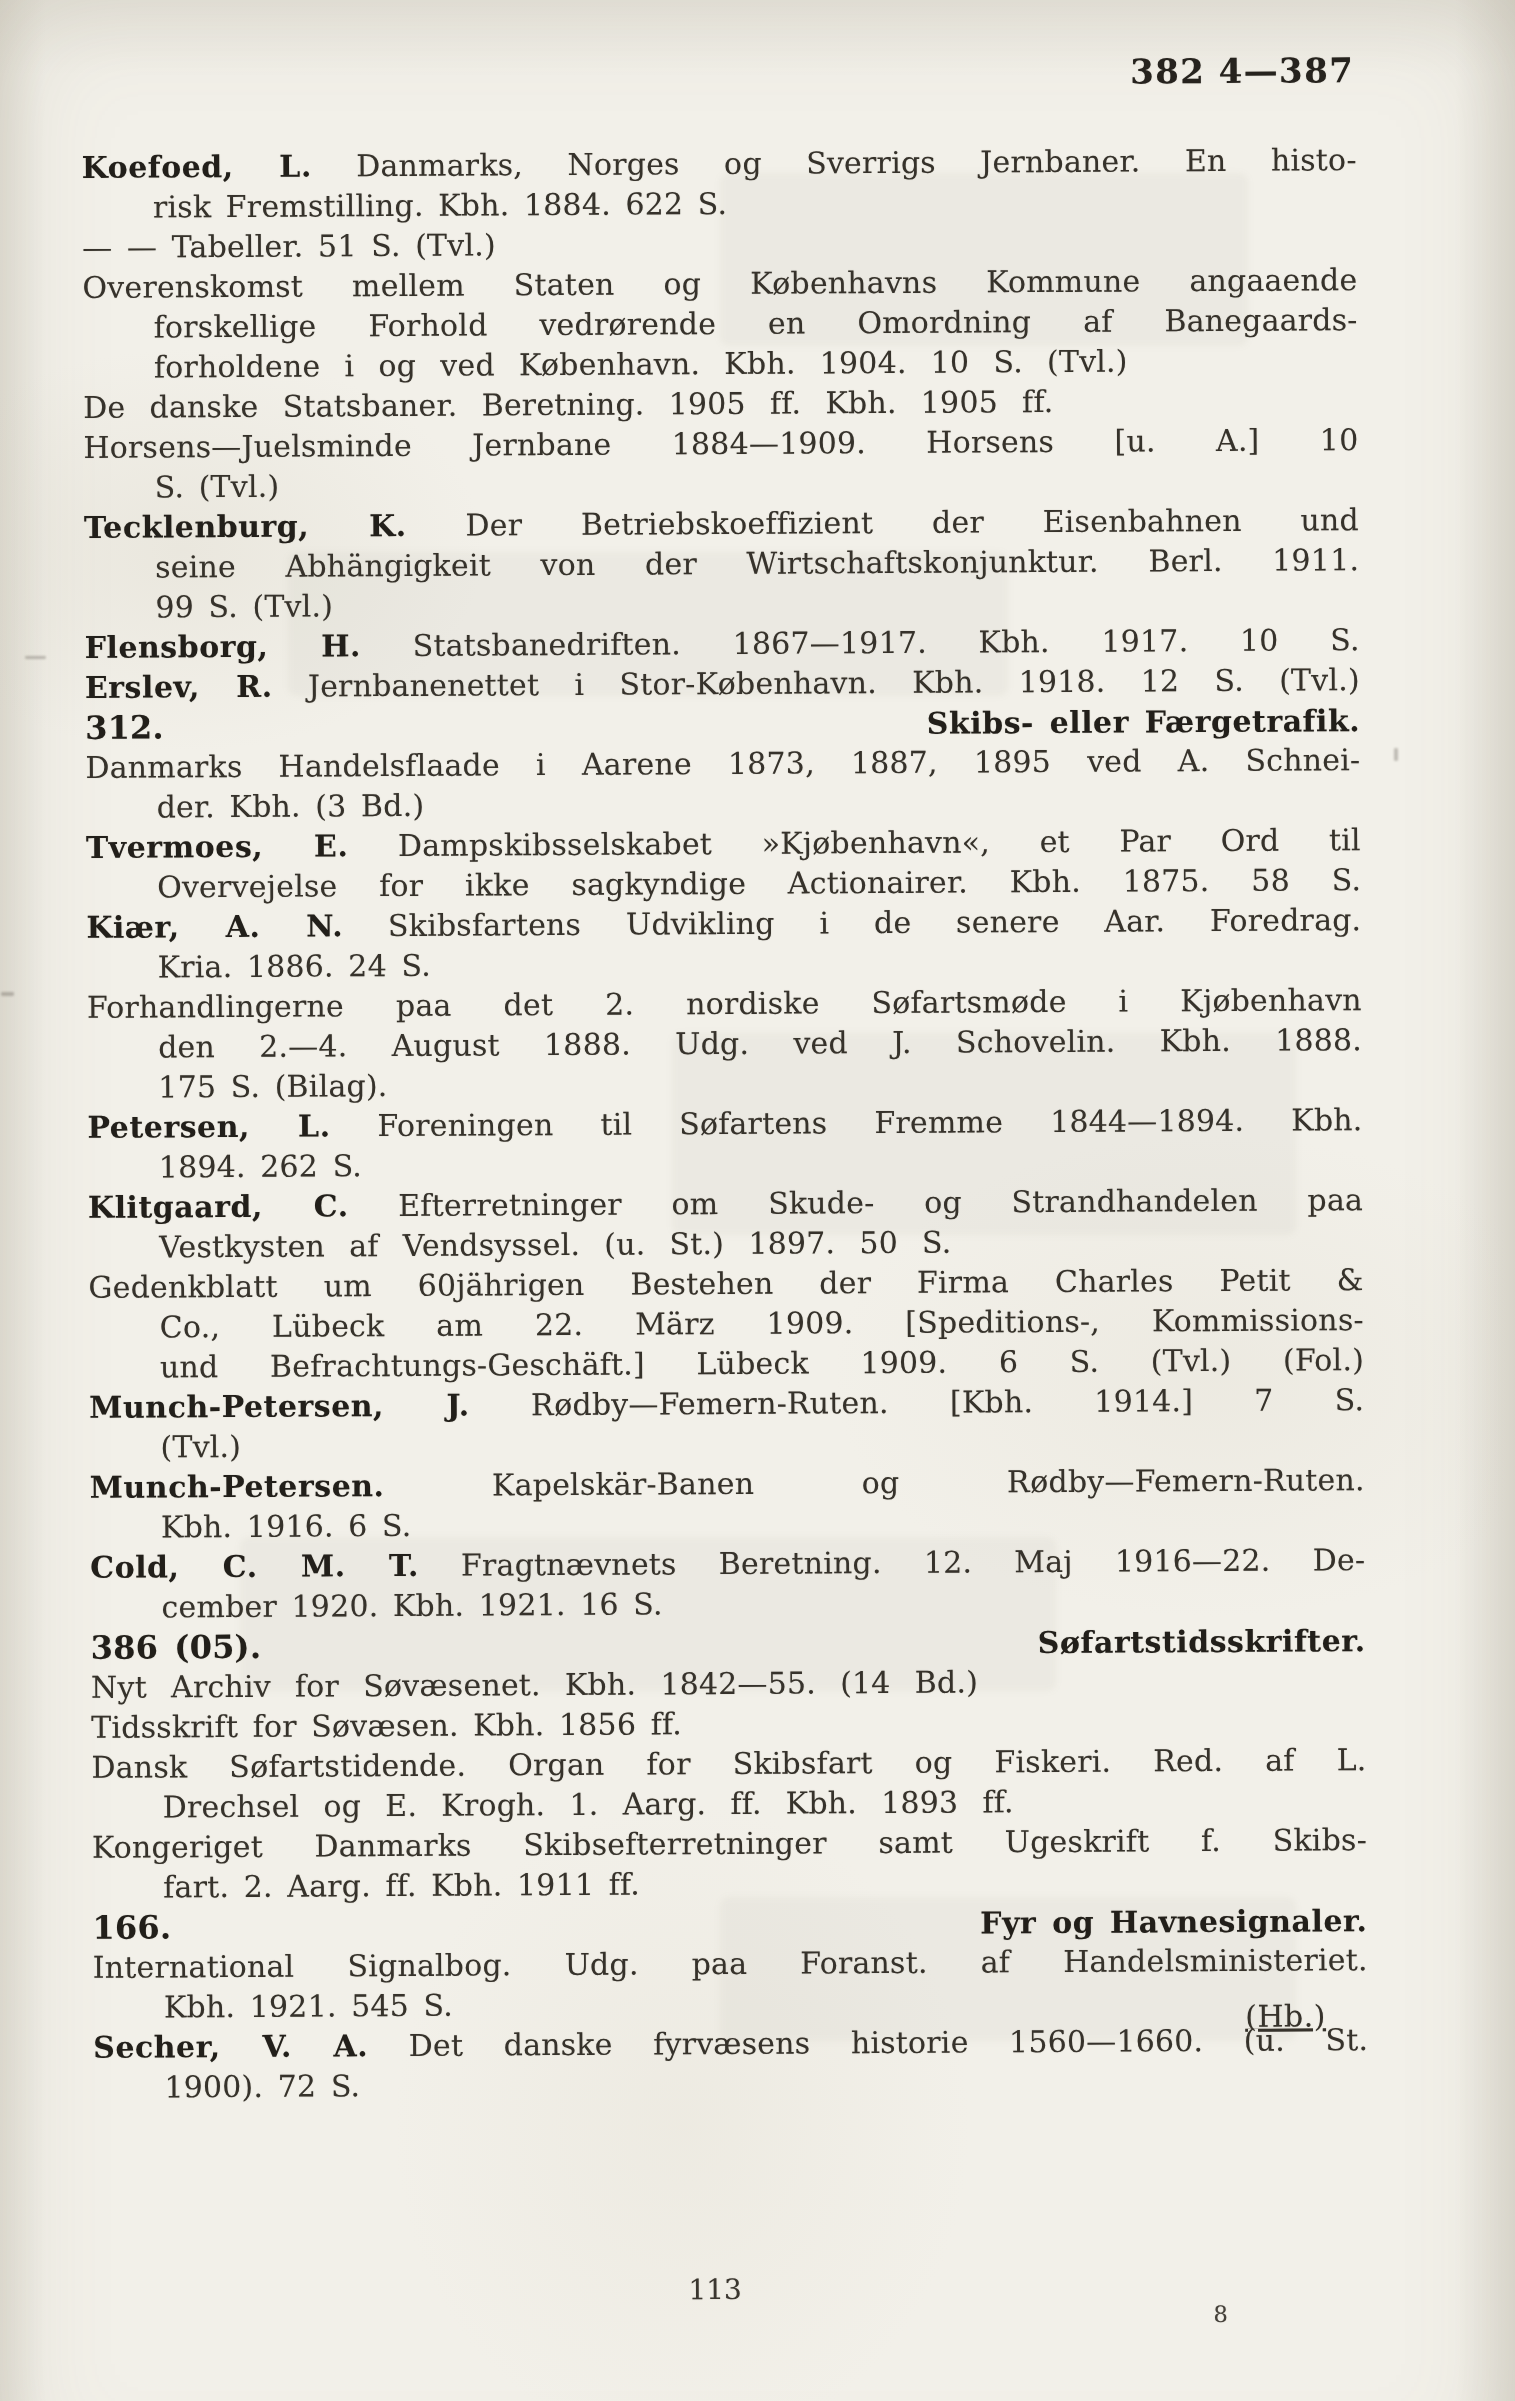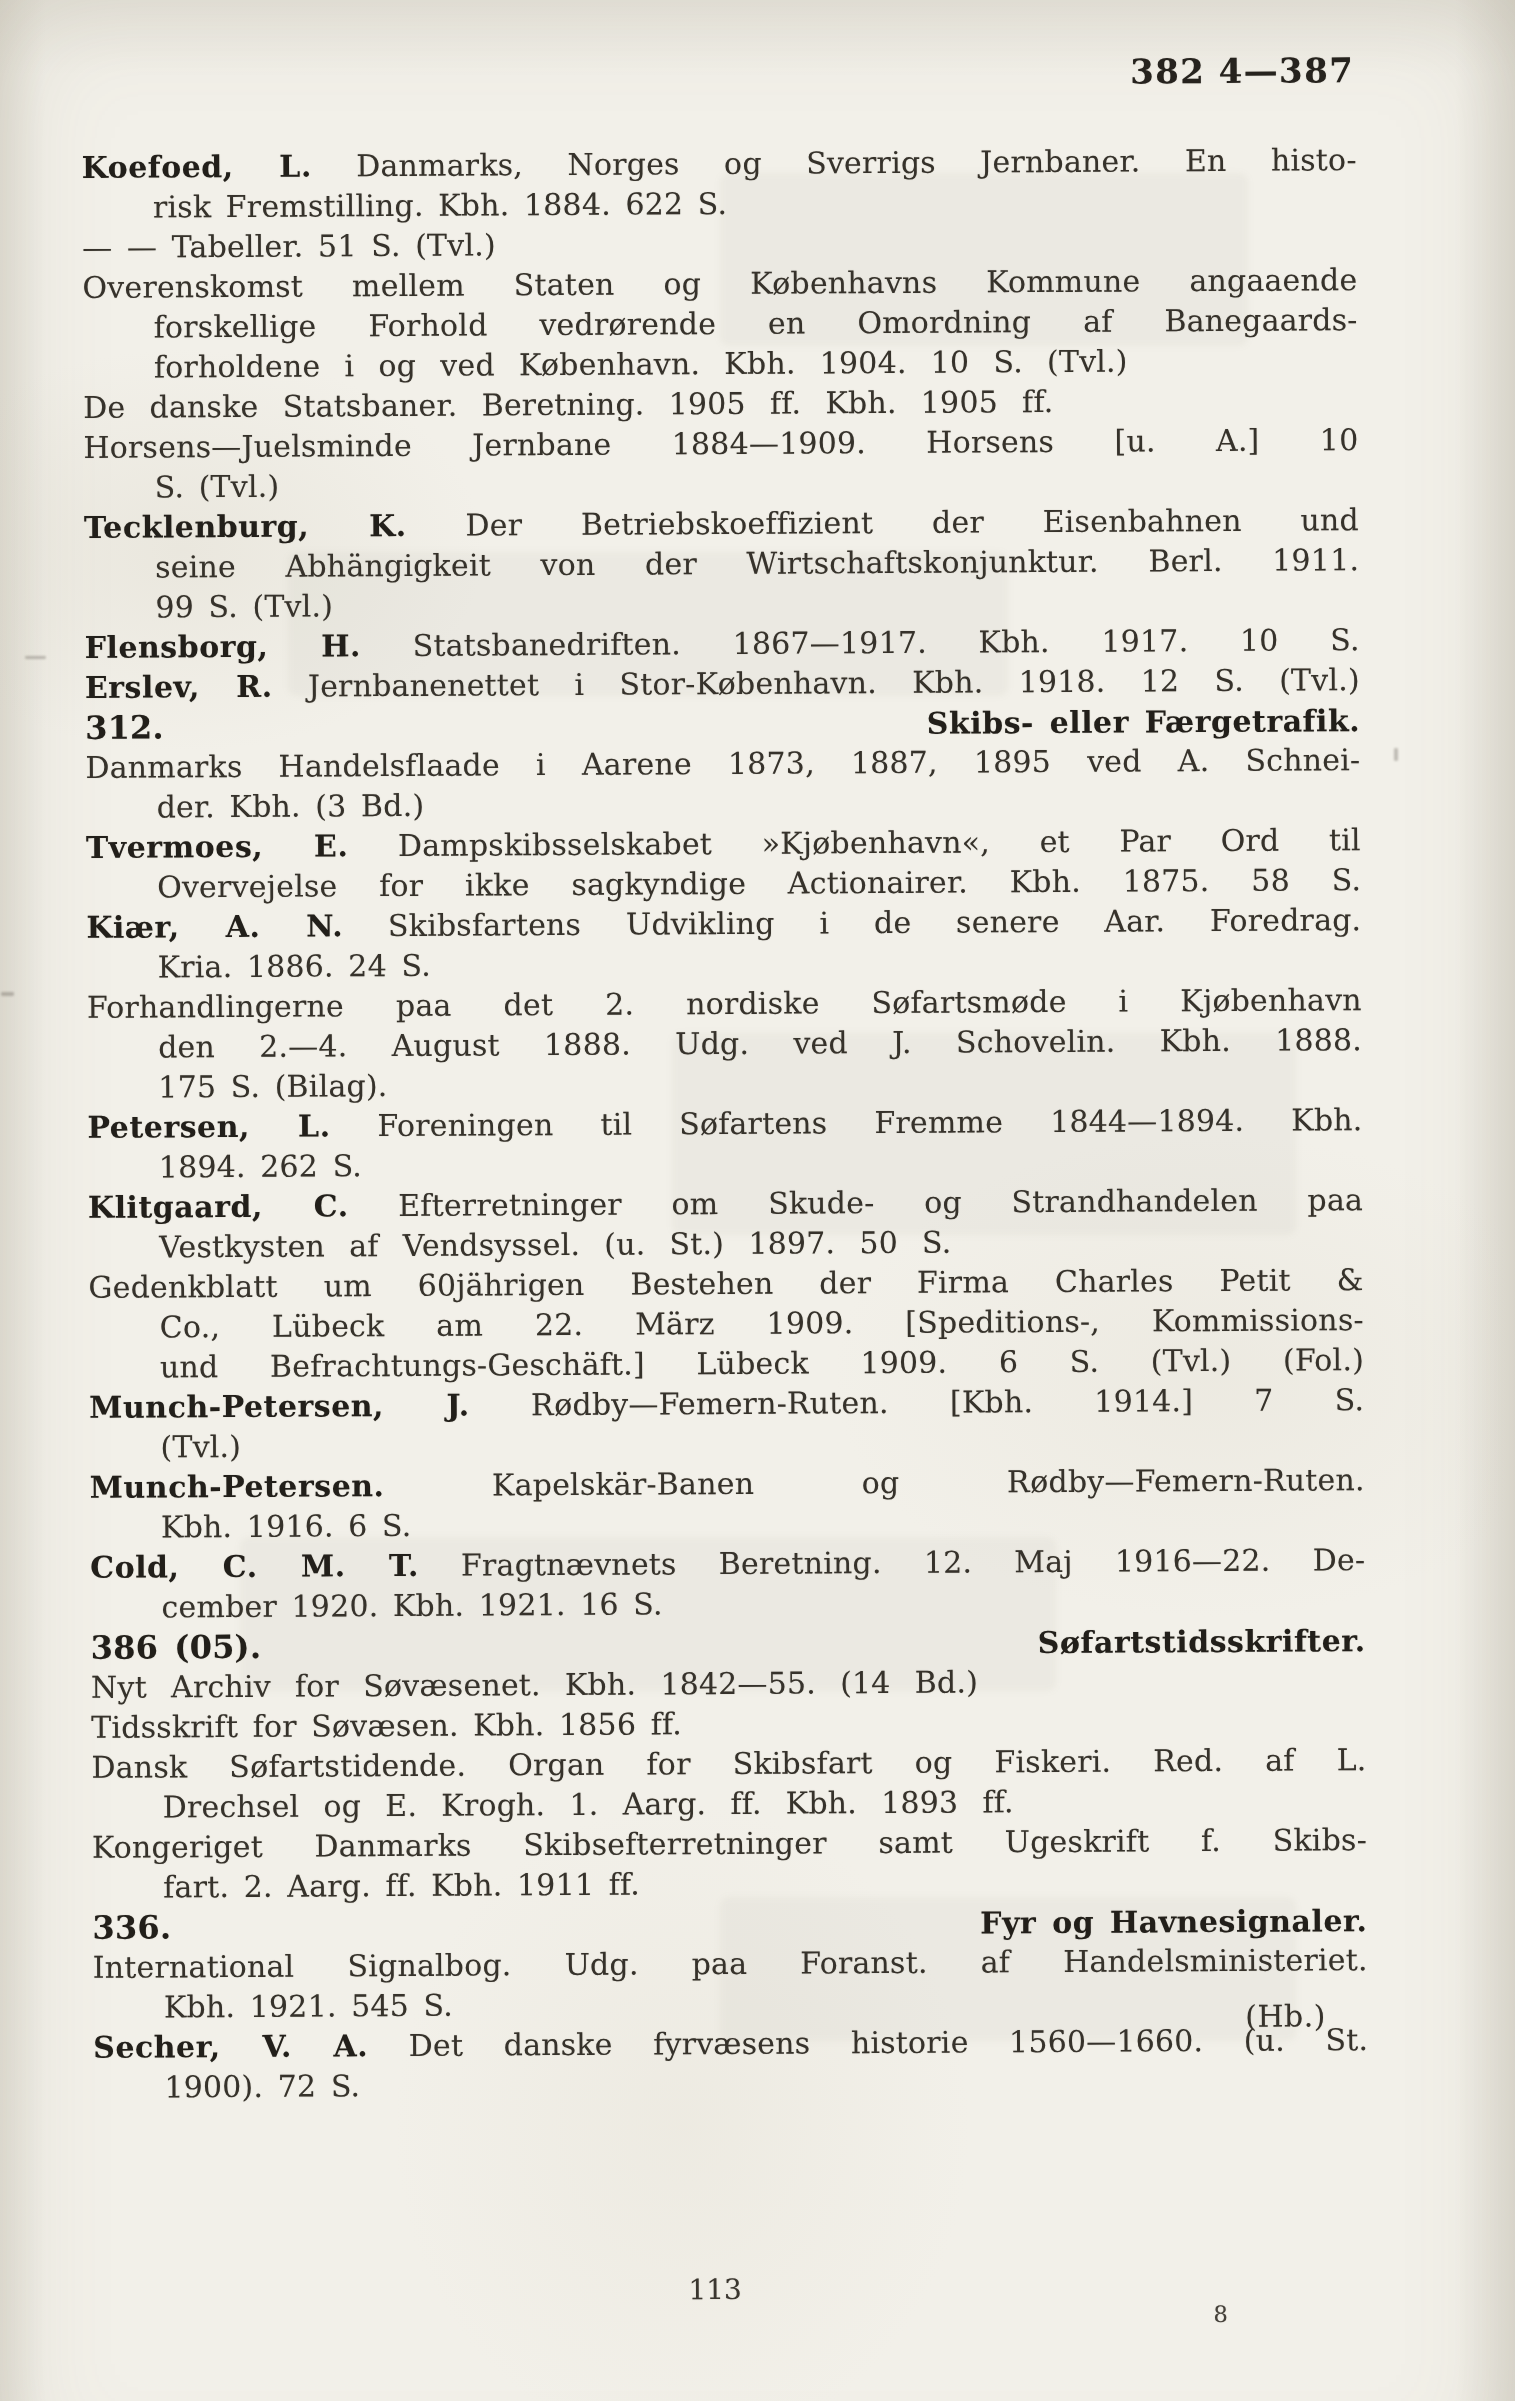--- a/index.html
+++ b/index.html
@@ -79,20 +79,21 @@
     font-weight: bold;
     color: #221f1a;
   }
   .sec-num { font-size: 32px; }
   .sec-title { font-size: 30px; letter-spacing: 0.5px; }
   .rnote {
     position: absolute;
     right: 42px;
     top: 16.3px;
     letter-spacing: 0.5px;
+    text-decoration: underline;
   }
   .footer {
     position: relative;
     margin-top: 169px;
     height: 86px;
   }
   .page-num {
     position: absolute;
     left: 0; right: 34px;
     text-align: center;
@@ -182,21 +183,21 @@
           <span class="sec-num">386 (05).</span>
           <span class="sec-title">Søfartstidsskrifter.</span>
         </div>
         <div class="line spread">Nyt Archiv for Søvæsenet. Kbh. 1842—55. (14 Bd.)</div>
         <div class="line">Tidsskrift for Søvæsen. Kbh. 1856 ff.</div>
         <div class="line fill">Dansk Søfartstidende. Organ for Skibsfart og Fiskeri. Red. af L.</div>
         <div class="line indent spread">Drechsel og E. Krogh. 1. Aarg. ff. Kbh. 1893 ff.</div>
         <div class="line fill">Kongeriget Danmarks Skibsefterretninger samt Ugeskrift f. Skibs-</div>
         <div class="line indent">fart. 2. Aarg. ff. Kbh. 1911 ff.</div>
         <div class="line section">
-          <span class="sec-num">336.</span>
+          <span class="sec-num">166.</span>
           <span class="sec-title">Fyr og Havnesignaler.</span>
         </div>
         <div class="line fill">International Signalbog. Udg. paa Foranst. af Handelsministeriet.</div>
         <div class="line indent">Kbh. 1921. 545 S.<span class="rnote">(Hb.)</span></div>
         <div class="line fill"><b class="author">Secher, V. A.</b> Det danske fyrvæsens historie 1560—1660. (u. St.</div>
         <div class="line indent">1900). 72 S.</div>
       </div>
 
     <div class="footer">
       <div class="page-num">113</div>

